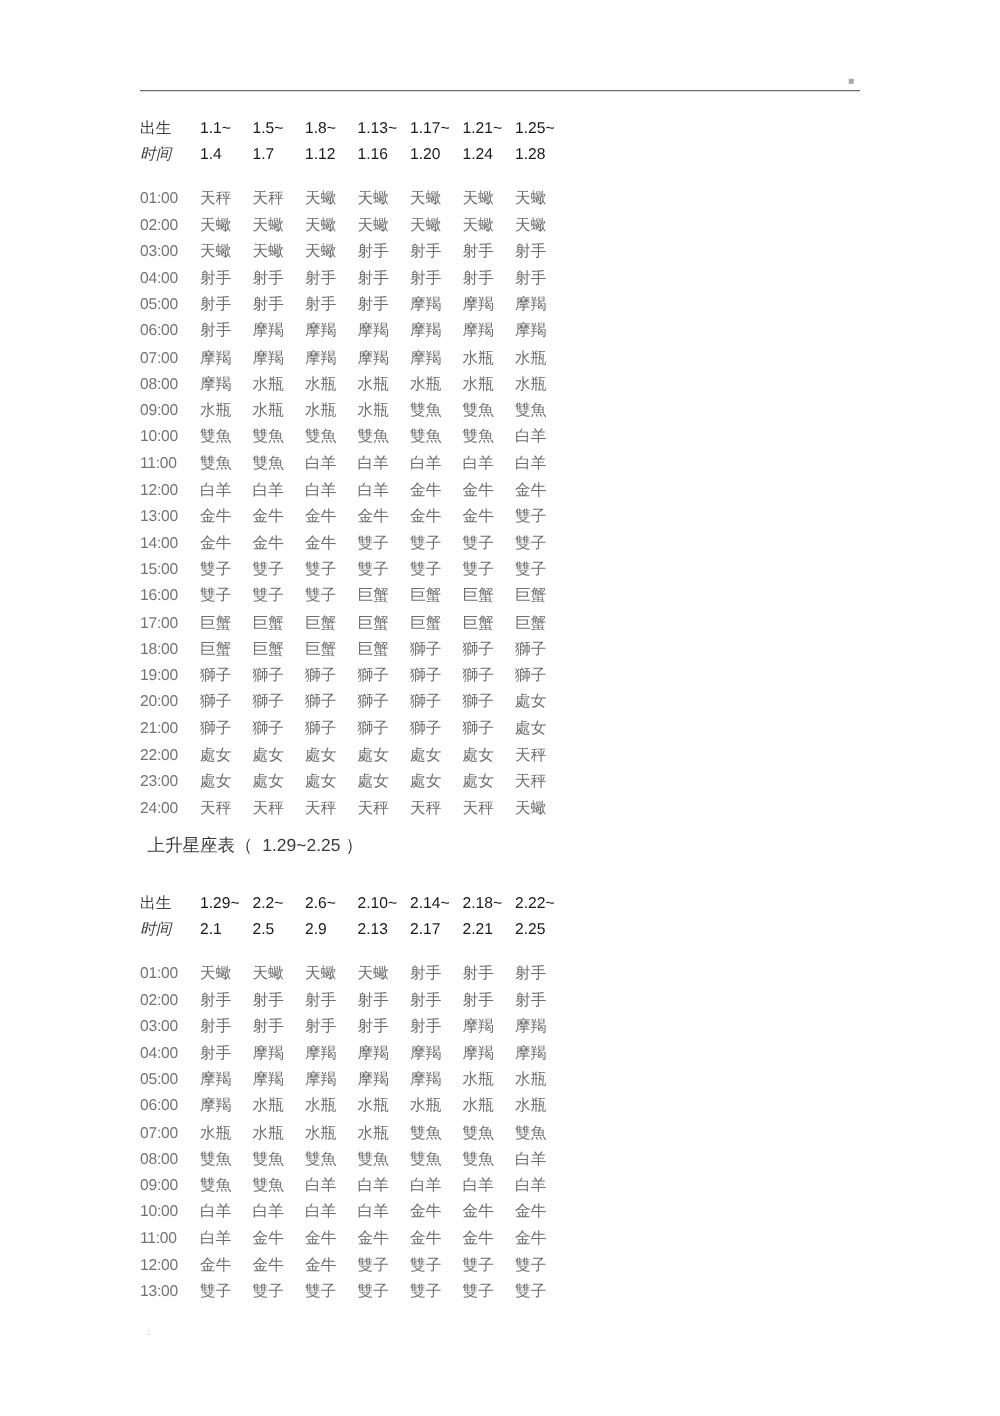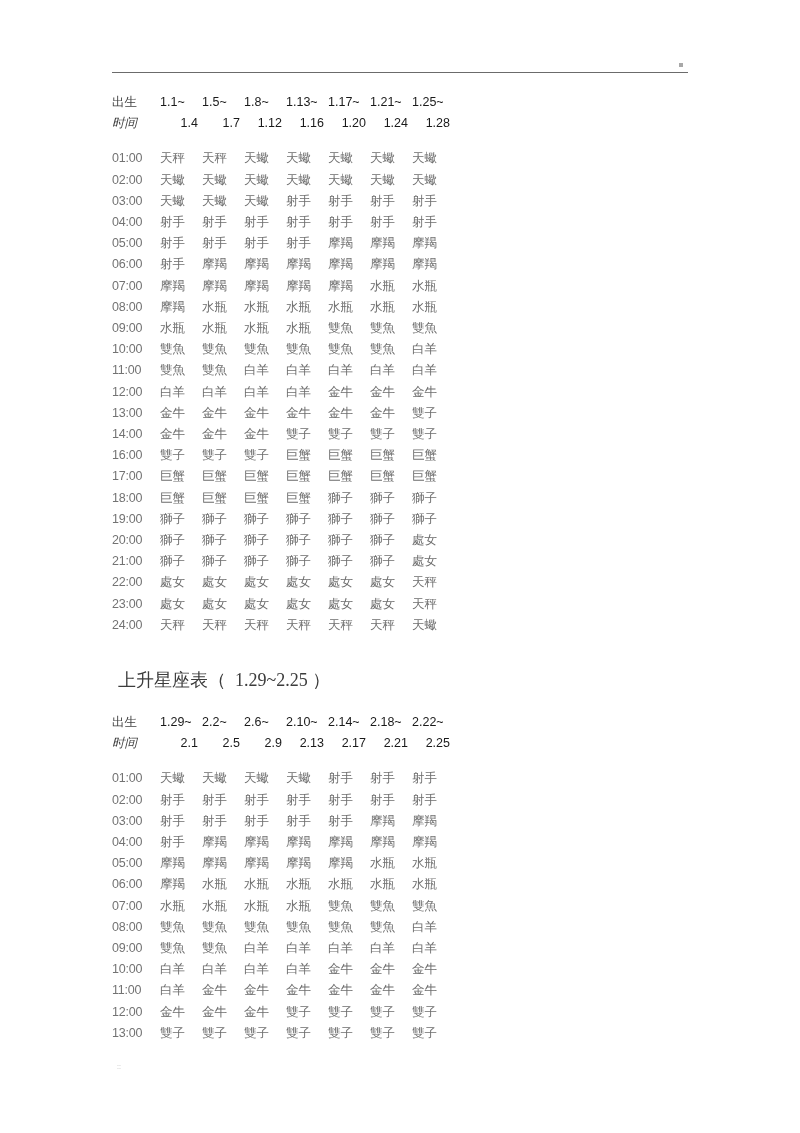--- a/index.html
+++ b/index.html
@@ -60,24 +60,24 @@
     position: absolute;
     left: 112px;
   }
   .sheet-1 { top: 92px; }
   .sheet-2 { top: 712px; }
 
   .section-title {
     position: absolute;
     left: 118px;
     top: 668px;
-    font-size: 18px;
+    font-size: 14px;
     color: #3c3c3c;
     white-space: pre;
-    font-family: Liberation Serif, serif;
+    font-family: Liberation Sans, sans-serif;
   }
 
   table.zt {
     border-collapse: collapse;
     border-spacing: 0;
   }
   table.zt td {
     padding: 0;
     margin: 0;
     font-size: 12.5px;
@@ -95,21 +95,20 @@
     padding-right: 0;
   }
   td.dhead {
     color: #1a1a1a;
     font-weight: normal;
     text-align: left;
     width: 38px;
     padding-right: 2px;
   }
   tr.hdr2 td.dhead {
-    text-align: right;
     padding-right: 4px;
   }
   tr.hdr2 td.lbl { color: #3f3f3f; font-style: italic; }
 
   
   tr.gap td { height: 14px; line-height: 14px; font-size: 1px; }
 
   
   td.time {
     color: #737373;
@@ -295,20 +294,30 @@
             <td class="time">14:00</td>
             <td class="sign c0">金牛</td>
             <td class="sign c1">金牛</td>
             <td class="sign c2">金牛</td>
             <td class="sign c3">雙子</td>
             <td class="sign c4">雙子</td>
             <td class="sign c5">雙子</td>
             <td class="sign c6">雙子</td>
           </tr>
           <tr>
+            <td class="time">15:00</td>
+            <td class="sign c0">雙子</td>
+            <td class="sign c1">雙子</td>
+            <td class="sign c2">雙子</td>
+            <td class="sign c3">雙子</td>
+            <td class="sign c4">雙子</td>
+            <td class="sign c5">雙子</td>
+            <td class="sign c6">雙子</td>
+          </tr>
+          <tr>
             <td class="time">16:00</td>
             <td class="sign c0">雙子</td>
             <td class="sign c1">雙子</td>
             <td class="sign c2">雙子</td>
             <td class="sign c3">巨蟹</td>
             <td class="sign c4">巨蟹</td>
             <td class="sign c5">巨蟹</td>
             <td class="sign c6">巨蟹</td>
           </tr>
           <tr>

